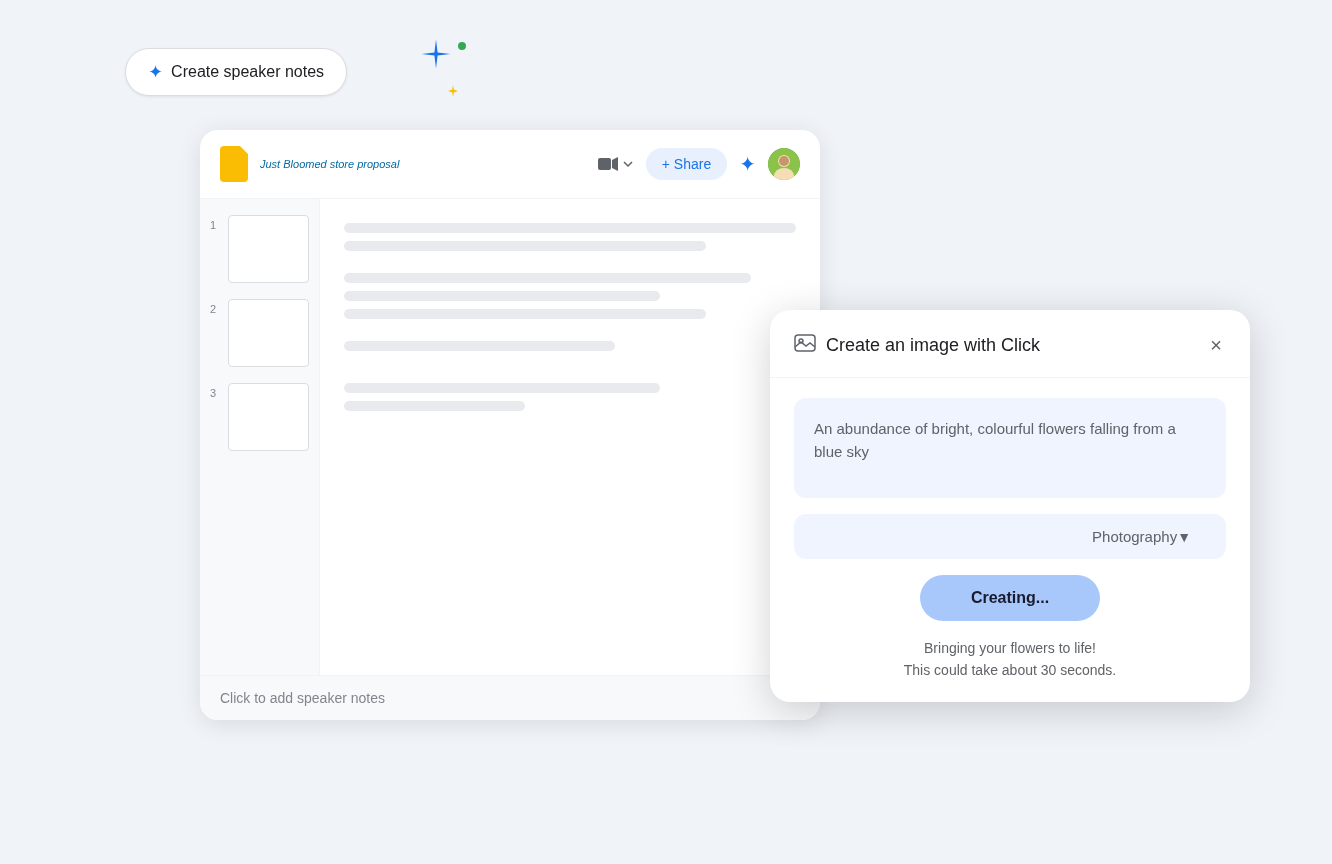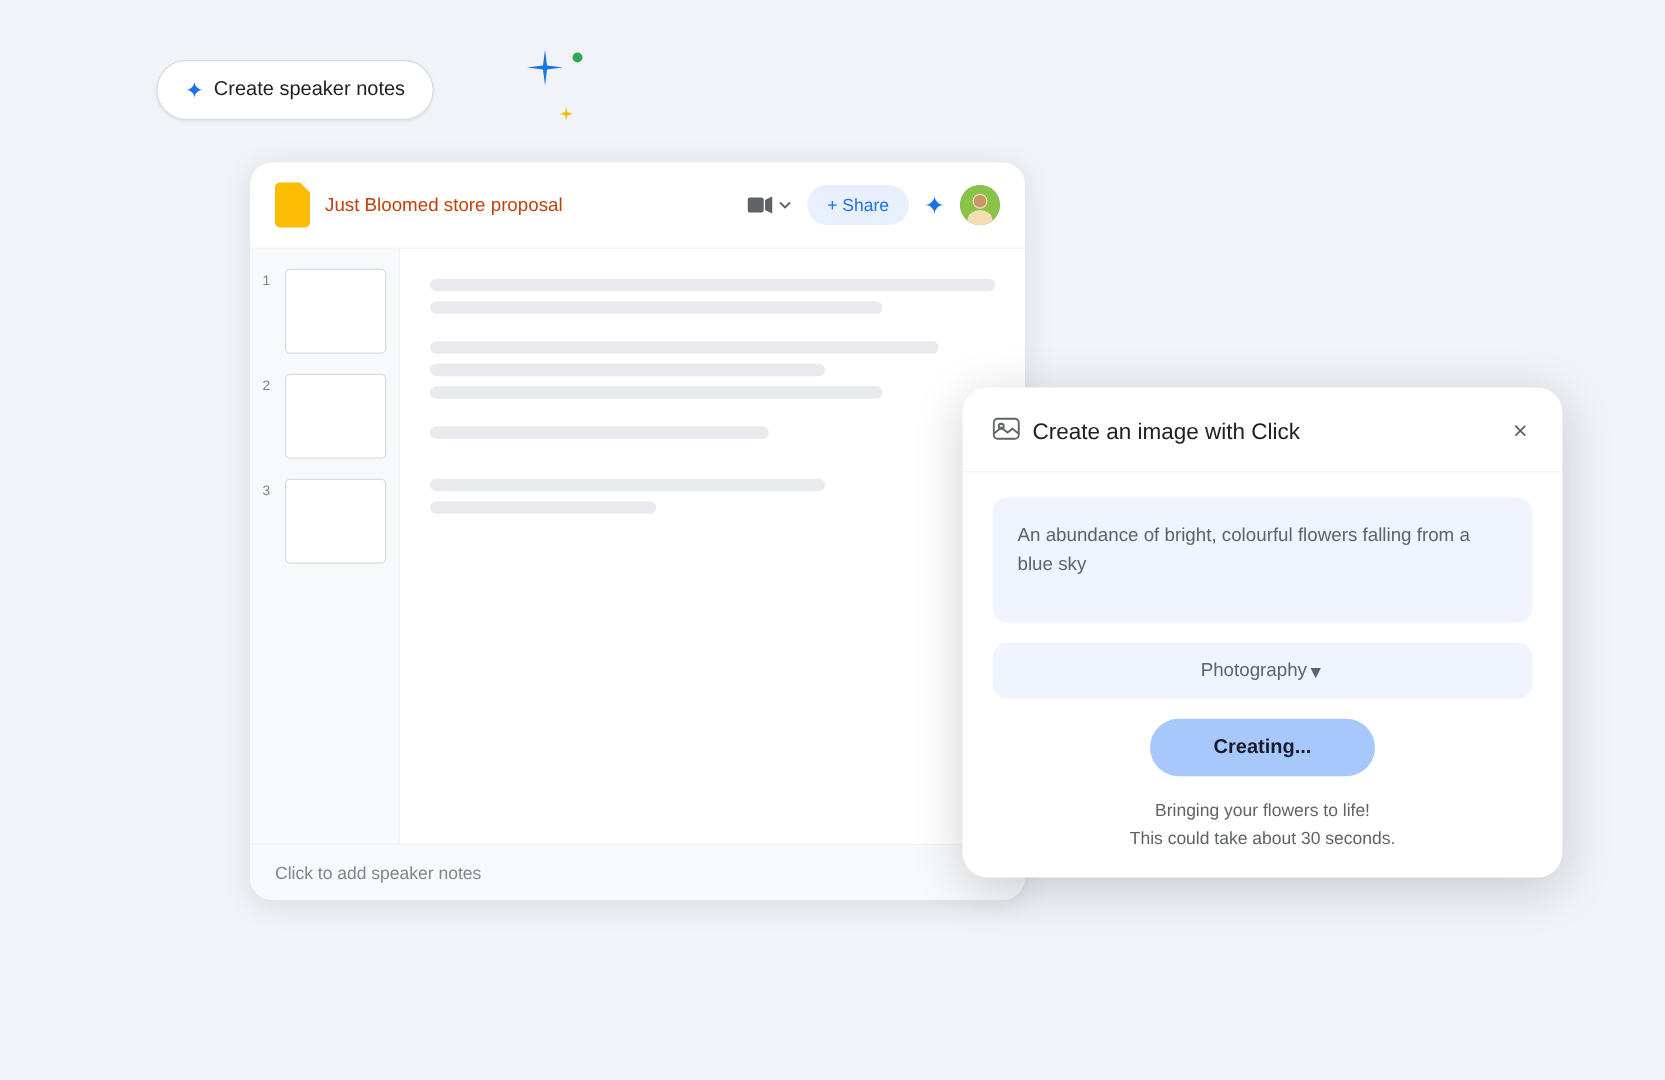--- a/index.html
+++ b/index.html
@@ -95,24 +95,25 @@
       position: absolute;
       top: 0;
       right: 0;
       width: 0;
       height: 0;
       border-style: solid;
       border-width: 0 8px 8px 0;
       border-color: transparent #fff transparent transparent;
     }
     .slides-title {
-      font-size: 15px;
+      font-size: 11px;
       font-weight: 500;
-      color: #c2410c;
+      color: #0369a1;
       flex: 1;
+      font-style: italic;
     }
     .slides-header-actions {
       display: flex;
       align-items: center;
       gap: 12px;
     }
     .video-btn {
       display: flex;
       align-items: center;
       gap: 4px;
@@ -269,21 +270,21 @@
       min-height: 100px;
     }
     .gemini-prompt-text {
       font-size: 15px;
       color: #5f6368;
       line-height: 1.5;
     }
     .gemini-dropdown {
       display: flex;
       align-items: center;
-      justify-content: center;
+      justify-content: flex-end;
       background: #f0f4ff;
       border-radius: 12px;
       padding: 14px 35px;
       cursor: pointer;
     }
     .gemini-dropdown-label {
       font-size: 15px;
       color: #5f6368;
     }
     .gemini-dropdown-arrow {

